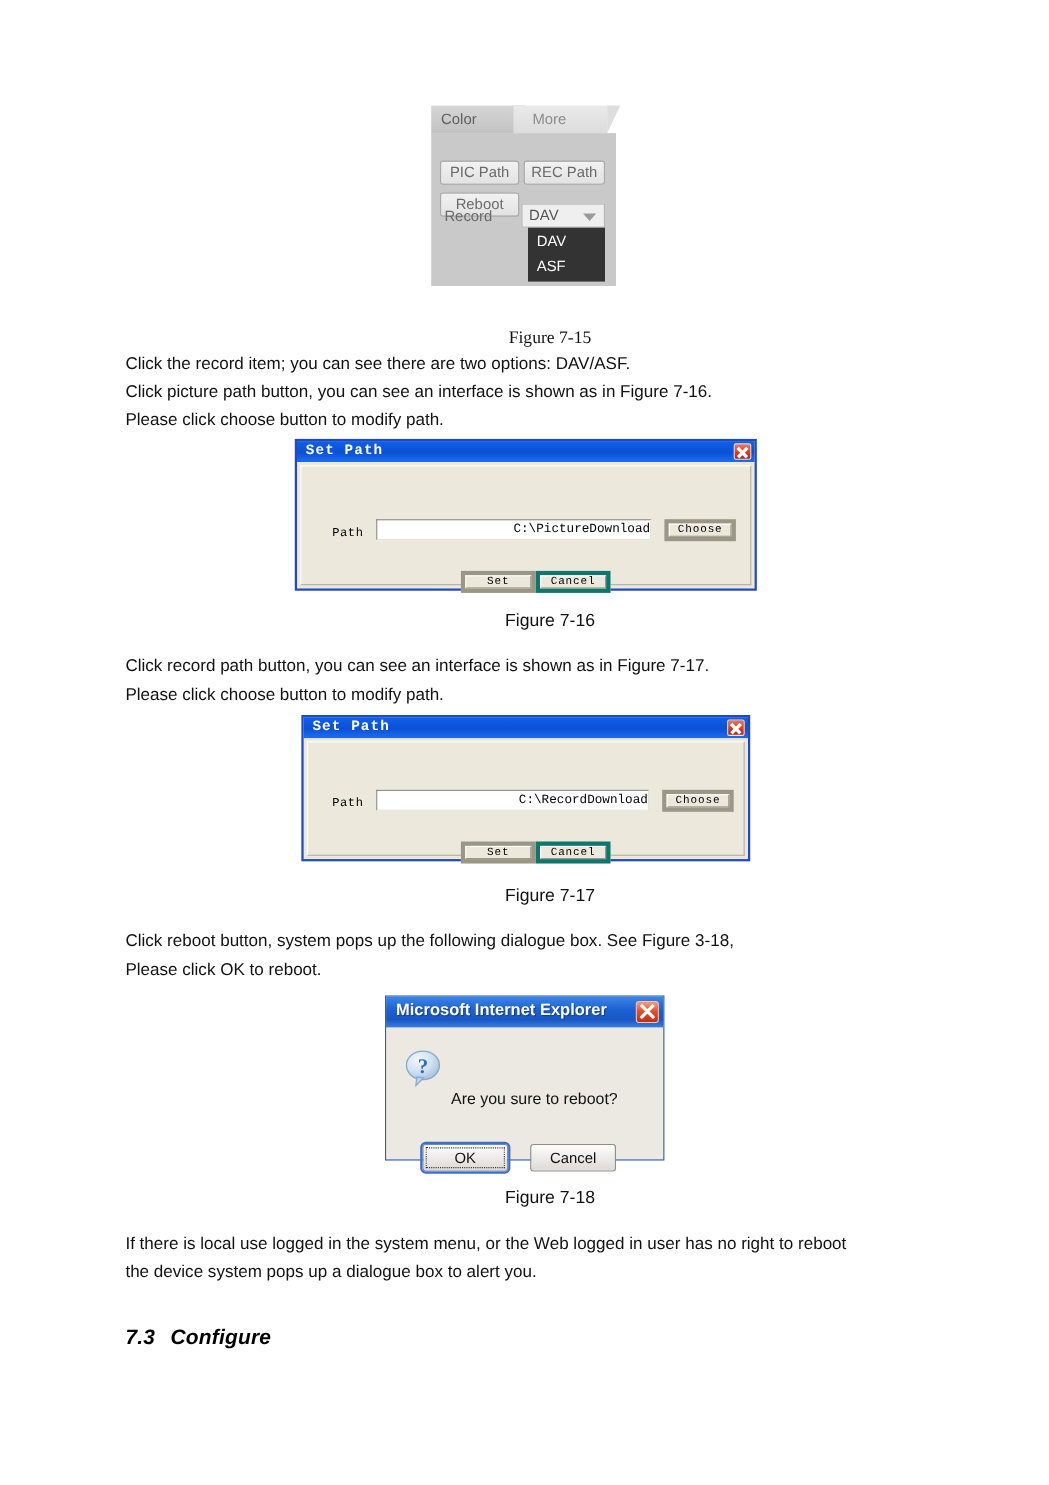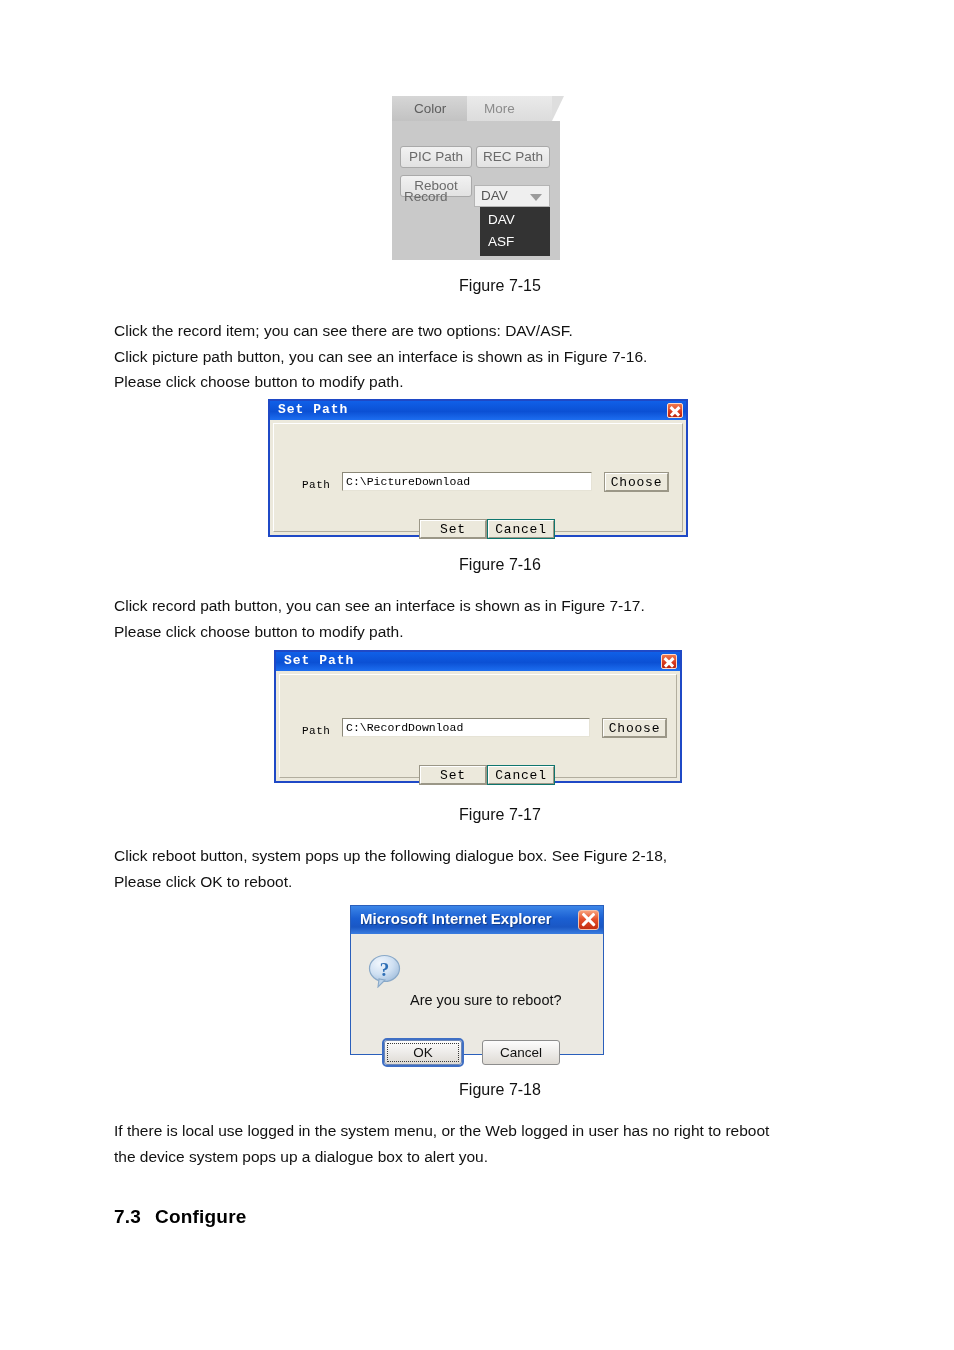--- a/index.html
+++ b/index.html
@@ -62,21 +62,21 @@
   .tabstrip {
     position: relative;
     height: 25px;
   }
   .tab {
     position: absolute;
     top: 0;
     height: 25px;
     font-size: 13.5px;
     color: #5e5e5e;
-    padding-left: 22px;
+    padding-left: 9px;
     line-height: 25px;
     box-sizing: border-box;
   }
   .tab-color {
     left: 0;
     width: 75px;
     background: linear-gradient(180deg, #d6d6d6 0%, #c2c2c2 100%);
   }
   .tab-color:after {
     content: "";
@@ -225,27 +225,28 @@
     border: 1px solid #8b8878;
     border-right-color: #e6e3d6;
     border-bottom-color: #e6e3d6;
     box-sizing: border-box;
     font-size: 11.5px;
     color: #000;
     padding-left: 3px;
     line-height: 17px;
     overflow: hidden;
     white-space: nowrap;
+    text-align: right;
   }
   .sp-btn {
     position: absolute;
     background: #ece9dc;
-    border: 1px solid #0f766e;
-    box-sizing: border-box;
-    font-size: 13px;
+    border: 4px solid #0f766e;
+    box-sizing: border-box;
+    font-size: 10px;
     text-align: right;
     color: #000;
     letter-spacing: .8px;
   }
   .sp-btn.plain { border-color: #9b9787; }
   .sp-btn .face {
     position: absolute;
     left: 0; right: 0; top: 0; bottom: 0;
     border: 1px solid #ffffff;
     border-right-color: #9b9787;
@@ -368,21 +369,21 @@
         <span class="combo-val">DAV</span>
         <span class="combo-arrow"></span>
       </div>
       <div class="dropdown">
         <div class="dd-item">DAV</div>
         <div class="dd-item">ASF</div>
       </div>
     </div>
   </div>
 
-  <div class="fig-caption" style="top:277px;">
+  <div class="fig-caption" style="top:299px;font-family:Liberation Serif, serif;">
     <span>Figure 7-15</span>
   </div>
 
   <div class="para" style="top:318px;">Click the record item; you can see there are two options: DAV/ASF.
 Click picture path button, you can see an interface is shown as in Figure 7-16.
 Please click choose button to modify path.</div>
 
   <div class="setpath" id="dlg716" style="left:268px; top:399px; width:420px; height:138px;">
     <div class="sp-title">
       <span class="sp-title-text">Set Path</span>
@@ -433,21 +434,21 @@
       <div class="sp-btn" style="left:207px; top:90px; width:68px; height:20px;">
         <span class="face">Cancel</span>
       </div>
     </div>
   </div>
 
   <div class="fig-caption" style="top:806px;">
     <span>Figure 7-17</span>
   </div>
 
-  <div class="para" style="top:843px;">Click reboot button, system pops up the following dialogue box. See Figure 2-18,
+  <div class="para" style="top:843px;">Click reboot button, system pops up the following dialogue box. See Figure 3-18,
 Please click OK to reboot.</div>
 
   <div id="ie-dialog">
     <div class="ie-title">
       <span class="ie-title-text">Microsoft Internet Explorer</span>
       <span class="ie-close">
           <i class="x1"></i>
           <i class="x2"></i>
         </span>
     </div>
@@ -475,17 +476,17 @@
     </div>
   </div>
 
   <div class="fig-caption" style="top:1081px;">
     <span>Figure 7-18</span>
   </div>
 
   <div class="para" style="top:1118px;">If there is local use logged in the system menu, or the Web logged in user has no right to reboot
 the device system pops up a dialogue box to alert you.</div>
 
-  <div class="heading" style="top:1206px;">
+  <div class="heading" style="top:1206px;font-style:italic;">
     <span class="h-num">7.3</span><span>Configure</span>
   </div>
 
 </div>
 
 </body></html>

